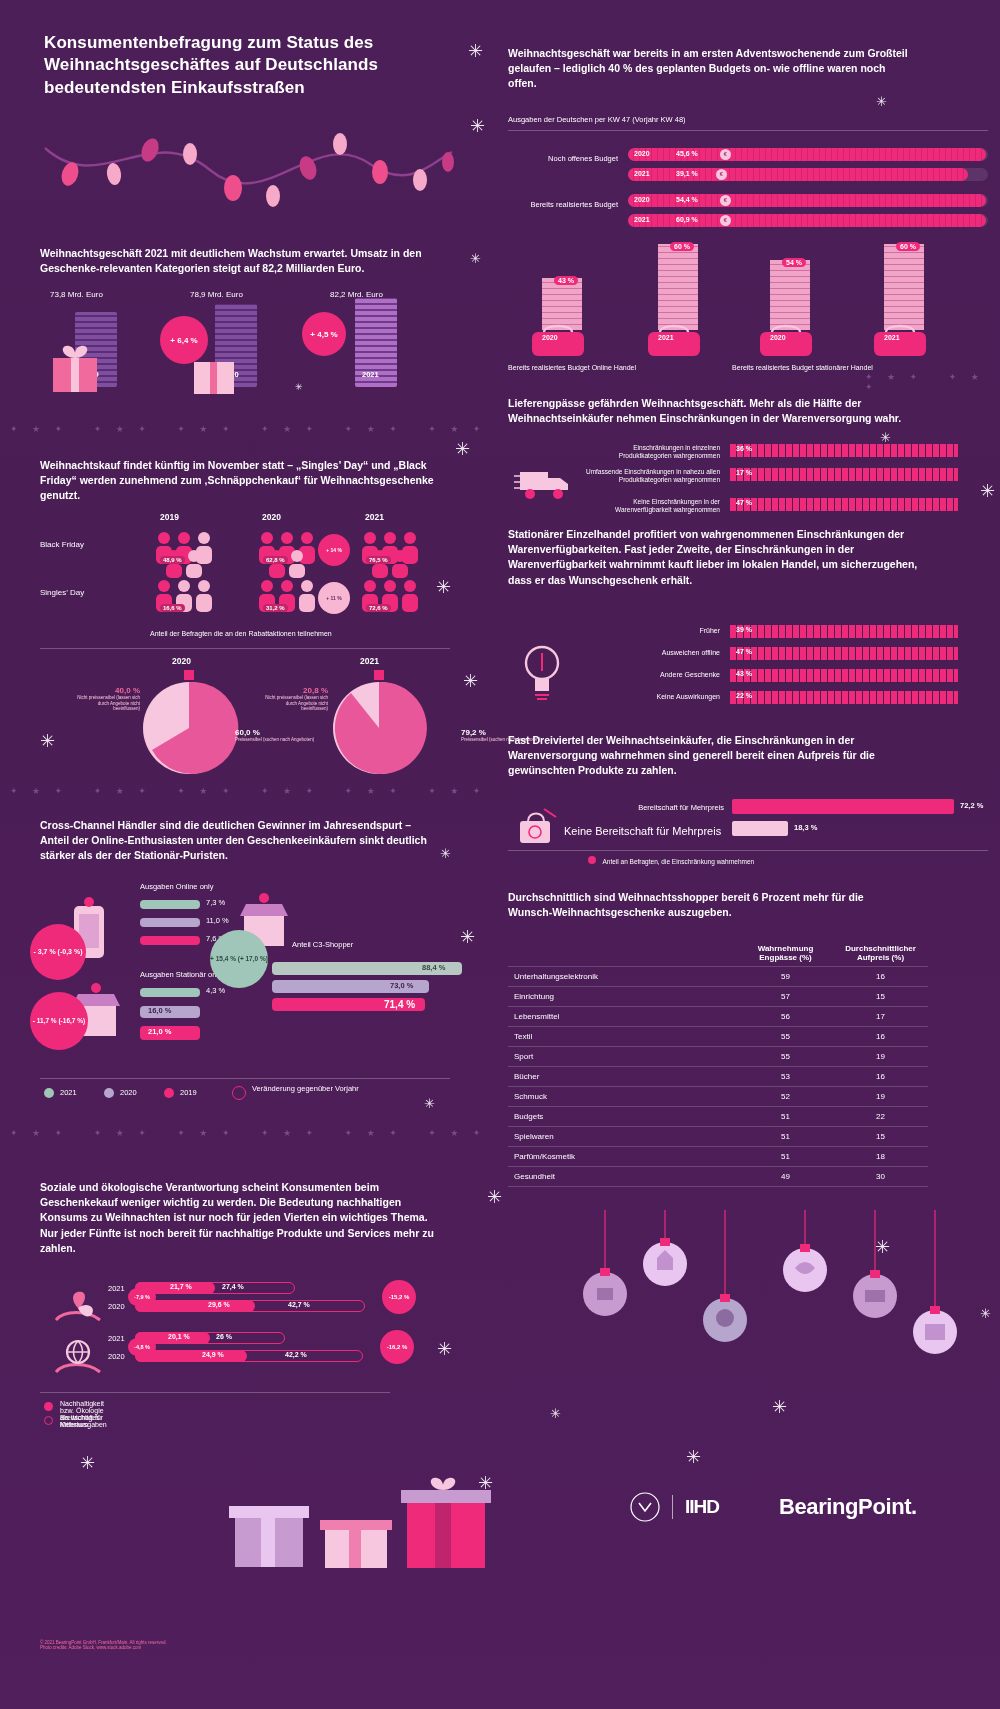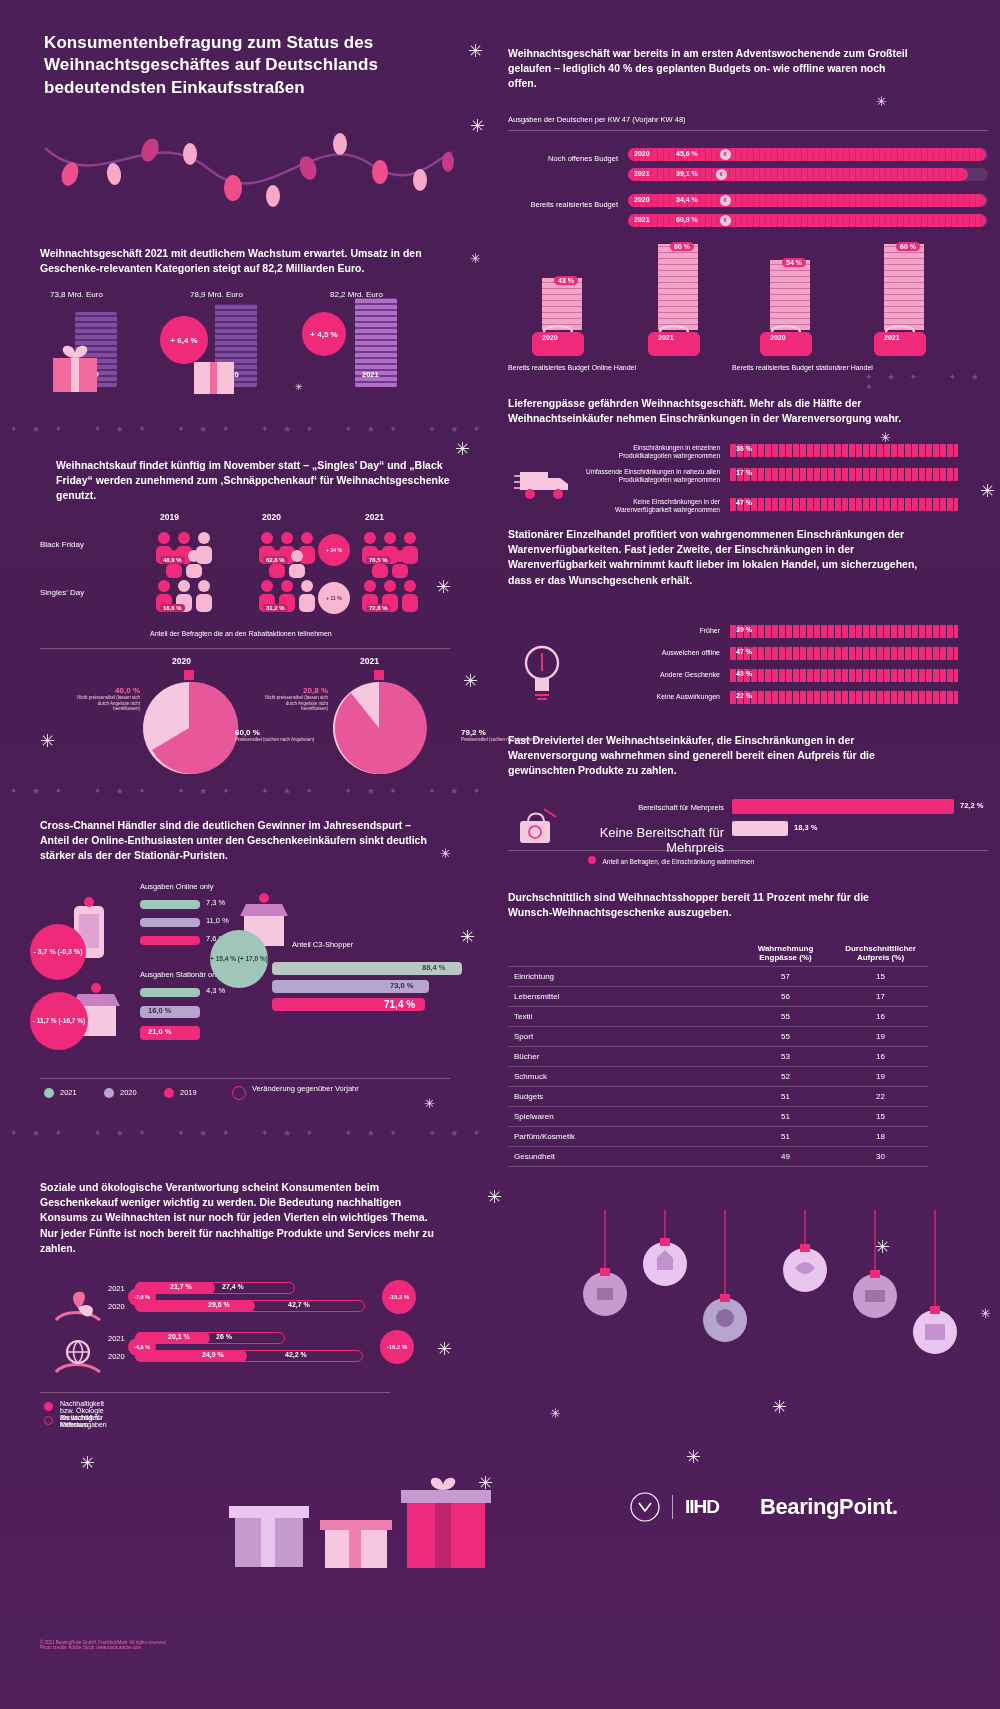--- a/index.html
+++ b/index.html
@@ -95,21 +95,21 @@
         <rect x="6" y="14" width="40" height="32" fill="#f9c4da"></rect>
         <rect x="22" y="14" width="7" height="32" fill="#f06a9e"></rect>
       </svg>
 
       <div style="position:absolute;left:120px;top:26px;width:48px;height:48px;border-radius:50%;background:#ef2a7b;display:flex;align-items:center;justify-content:center;font-size:8px;font-weight:bold;">+ 6,4 %</div>
       <div style="position:absolute;left:262px;top:22px;width:44px;height:44px;border-radius:50%;background:#ef2a7b;display:flex;align-items:center;justify-content:center;font-size:8px;font-weight:bold;">+ 4,5 %</div>
     </div>
 
     <div class="stars-row" style="left:10px;top:424px;">✦ ★ ✦&nbsp;&nbsp;&nbsp;✦ ★ ✦&nbsp;&nbsp;&nbsp;✦ ★ ✦&nbsp;&nbsp;&nbsp;✦ ★ ✦&nbsp;&nbsp;&nbsp;✦ ★ ✦&nbsp;&nbsp;&nbsp;✦ ★ ✦</div>
 
-    <div style="position:absolute;left:40px;top:458px;width:400px;margin-left:16px;">
+    <div style="position:absolute;left:40px;top:458px;width:400px;">
       <div class="lead">Weihnachtskauf findet künftig im November statt – „Singles’ Day“ und „Black Friday“ werden zunehmend zum ‚Schnäppchenkauf‘ für Weihnachtsgeschenke genutzt.</div>
     </div>
 
     <div style="position:absolute;left:40px;top:512px;width:420px;">
       <div style="position:absolute;left:120px;top:0;font-size:8.5px;font-weight:bold;">2019</div>
       <div style="position:absolute;left:222px;top:0;font-size:8.5px;font-weight:bold;">2020</div>
       <div style="position:absolute;left:325px;top:0;font-size:8.5px;font-weight:bold;">2021</div>
 
       <div style="position:absolute;left:0;top:28px;font-size:8px;">Black Friday</div>
       <div style="position:absolute;left:0;top:76px;font-size:8px;">Singles’ Day</div>
@@ -505,52 +505,57 @@
     </div>
 
     <div style="position:absolute;left:8px;top:795px;width:480px;height:70px;">
       <svg width="50" height="50" style="position:absolute;left:6px;top:8px">
         <rect x="6" y="18" width="30" height="22" rx="3" fill="#f6c7de"></rect>
         <circle cx="21" cy="29" r="6" fill="none" stroke="#ef2a7b" stroke-width="1.6"></circle>
         <path d="M14,18 C14,8 30,8 30,18" stroke="#f6c7de" stroke-width="2" fill="none"></path>
         <path d="M30,6 L42,14" stroke="#ef2a7b" stroke-width="2"></path>
       </svg>
       <div style="position:absolute;left:56px;top:8px;width:160px;text-align:right;font-size:7.5px;">Bereitschaft für Mehrpreis</div>
-      <div style="position:absolute;left:56px;top:30px;width:160px;text-align:right;font-size:13px;">Keine Bereitschaft für Mehrpreis</div>
+      <div style="position:absolute;left:56px;top:30px;width:160px;text-align:left;font-size:11px;">Keine Bereitschaft für Mehrpreis</div>
 
       <div style="position:absolute;left:224px;top:4px;width:222px;height:15px;background:#ef2a7b;border-radius:2px;"></div>
       <div style="position:absolute;left:452px;top:6px;font-size:7.5px;font-weight:bold;">72,2 %</div>
       <div style="position:absolute;left:224px;top:26px;width:56px;height:15px;background:#f6c7de;border-radius:2px;"></div>
       <div style="position:absolute;left:286px;top:28px;font-size:7.5px;font-weight:bold;">18,3 %</div>
     </div>
 
     <div class="divider" style="position:absolute;left:8px;top:850px;width:480px;"></div>
     <div style="position:absolute;left:88px;top:856px;font-size:6.5px;">
       <span style="display:inline-block;width:8px;height:8px;border-radius:50%;background:#ef2a7b;margin-right:5px;"></span>
       <span>Anteil an Befragten, die Einschränkung wahrnehmen</span>
     </div>
 
     <div style="position:absolute;left:8px;top:890px;width:400px;">
-      <div class="lead">Durchschnittlich sind Weihnachtsshopper bereit 11 Prozent mehr für die Wunsch-Weihnachtsgeschenke auszugeben.</div>
+      <div class="lead">Durchschnittlich sind Weihnachtsshopper bereit 6 Prozent mehr für die Wunsch-Weihnachtsgeschenke auszugeben.</div>
     </div>
 
     <div style="position:absolute;left:8px;top:940px;">
       <table class="cat">
         <thead>
           <tr>
             <th></th>
             <th class="c-num" style="text-align:center;">
               Wahrnehmung<br>Engpässe (%)
             </th>
             <th class="c-num" style="text-align:center;">
               Durchschnittlicher<br>Aufpreis (%)
             </th>
           </tr>
         </thead>
         <tbody id="cat-body">
+            <tr>
+              <td>Unterhaltungselektronik</td>
+              <td class="c-num" style="text-align: center;">59</td>
+              <td class="c-num" style="text-align: center;">16</td>
+            </tr>
             <tr>
               <td>Einrichtung</td>
               <td class="c-num" style="text-align: center;">57</td>
               <td class="c-num" style="text-align: center;">15</td>
             </tr>
             <tr>
               <td>Lebensmittel</td>
               <td class="c-num" style="text-align: center;">56</td>
               <td class="c-num" style="text-align: center;">17</td>
             </tr>
@@ -631,21 +636,21 @@
       </g>
     </svg>
 
     <div style="position:absolute;left:130px;top:1492px;display:flex;align-items:center;gap:12px;">
       <svg width="30" height="30" viewBox="0 0 30 30">
         <circle cx="15" cy="15" r="14" fill="none" stroke="#ffffff" stroke-width="1.2"></circle>
         <path d="M9,11 L15,19 L21,11" fill="none" stroke="#ffffff" stroke-width="1.6"></path>
       </svg>
       <div style="width:1px;height:24px;background:#fff;opacity:.6;"></div>
       <div style="font-size:19px;font-weight:bold;letter-spacing:-1px;">IIHD</div>
-      <div class="footer-logo" style="margin-left:29px;">BearingPoint.</div>
+      <div class="footer-logo" style="margin-left:48px;">BearingPoint.</div>
     </div>
   </div>
 
   <div style="position:absolute;left:40px;top:1640px;">
     <div style="font-size:4.5px;color:#f06a9e;">© 2021 BearingPoint GmbH, Frankfurt/Main. All rights reserved.</div>
     <div style="font-size:4.5px;color:#f06a9e;">Photo credits: Adobe Stock, www.stock.adobe.com</div>
   </div>
 
   <div class="snow s2" style="left:468px;top:40px;position:absolute;">✳</div>
   <div class="snow s2" style="left:470px;top:115px;position:absolute;">✳</div>

